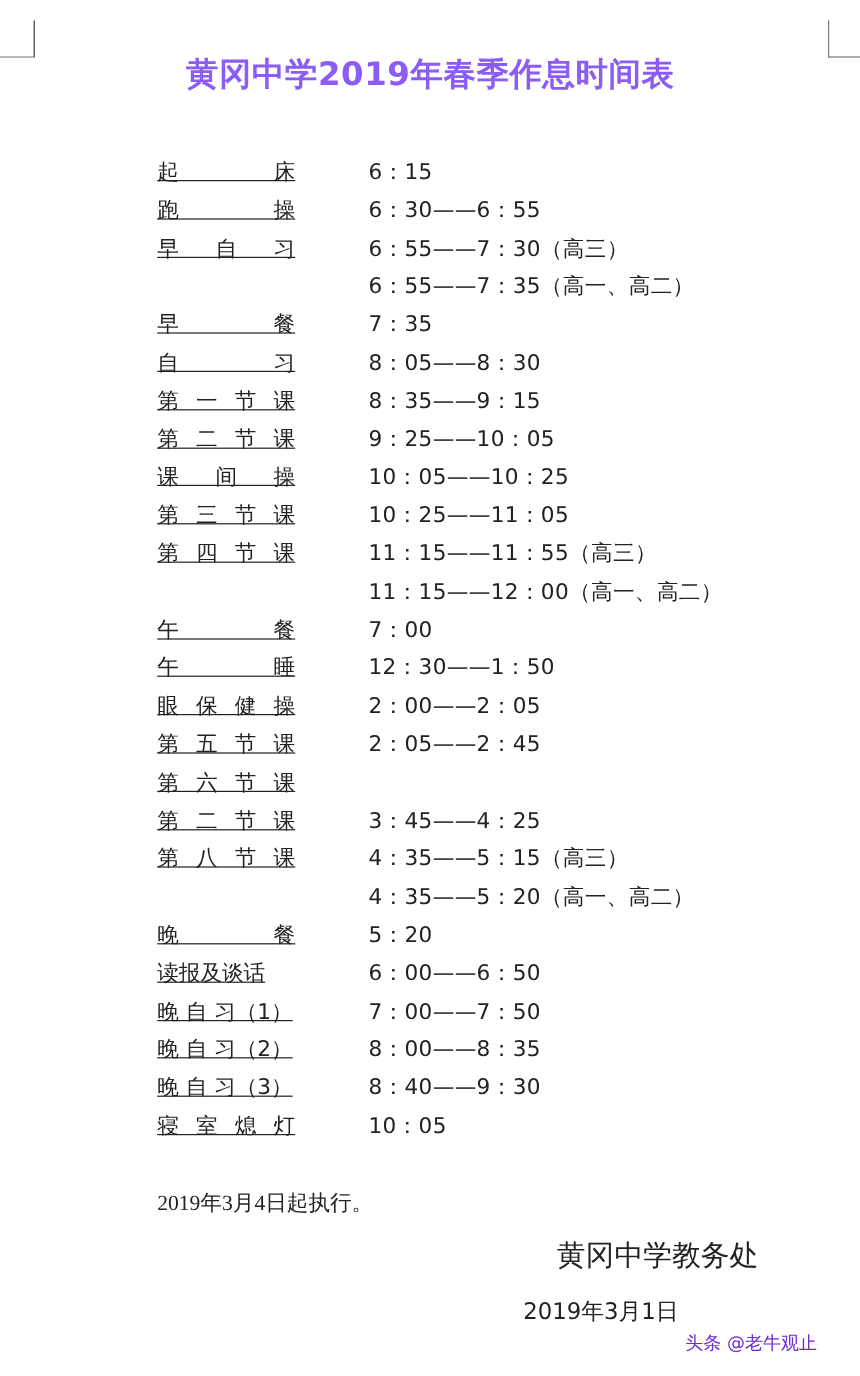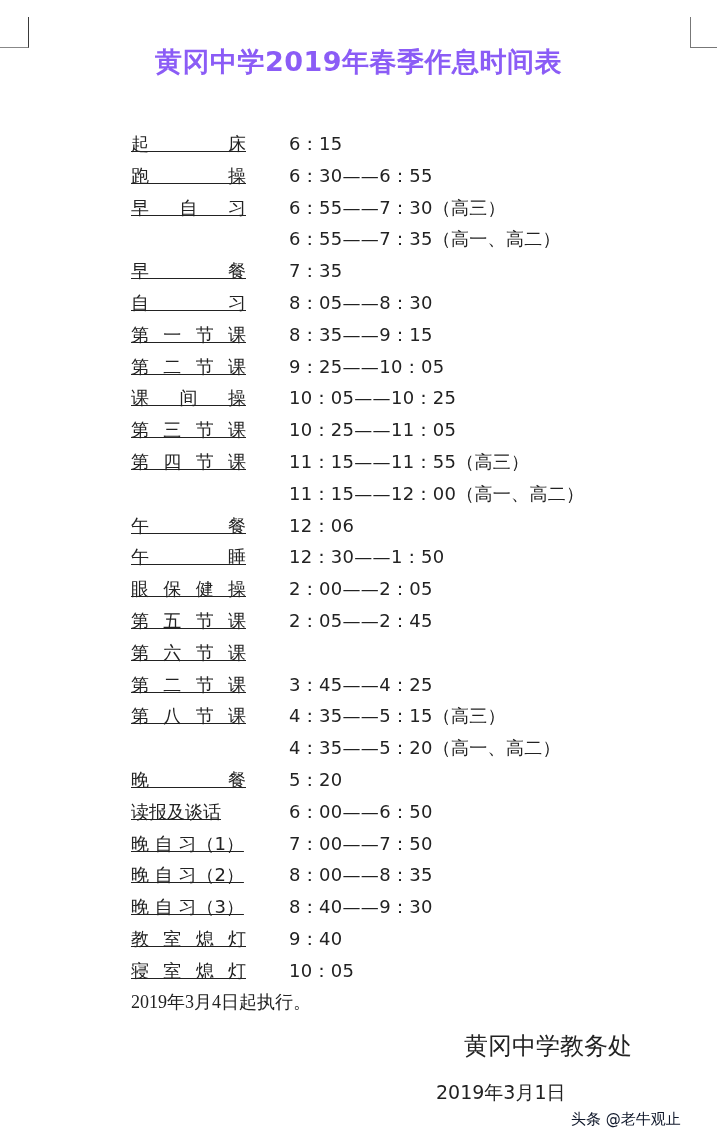--- a/index.html
+++ b/index.html
@@ -72,21 +72,21 @@
       text-align: justify;
       text-decoration: underline;
     }
     .row .label.natural {
       text-align: left;
       text-align-last: left;
       width: auto;
     }
     .row .time {
       position: absolute;
-      left: 158px;
+      left: 176px;
       top: 0;
       white-space: nowrap;
       letter-spacing: 0.3px;
     }
     .footer-note {
       position: absolute;
       top: 990px;
       left: 131px;
       font-size: 18px;
       white-space: nowrap;
@@ -104,21 +104,21 @@
       top: 1080px;
       left: 436px;
       font-size: 19px;
       white-space: nowrap;
     }
     .watermark {
       position: absolute;
       top: 1110px;
       left: 571px;
       font-size: 15px;
-      color: #0f172a;
+      color: #6d28d9;
       white-space: nowrap;
     }
   </style>
 </head>
 <body>
 
 <div class="crop-mark crop-left"></div>
 <div class="crop-mark crop-right"></div>
 
 <div class="title">黄冈中学2019年春季作息时间表</div>
@@ -167,21 +167,21 @@
   <div class="row">
     <span class="label">第四节课</span>
     <span class="time">11：15——11：55（高三）</span>
   </div>
   <div class="row">
     <span class="label"></span>
     <span class="time">11：15——12：00（高一、高二）</span>
   </div>
   <div class="row">
     <span class="label">午　　餐</span>
-    <span class="time">12：06</span>
+    <span class="time">7：00</span>
   </div>
   <div class="row">
     <span class="label">午　　睡</span>
     <span class="time">12：30——1：50</span>
   </div>
   <div class="row">
     <span class="label">眼保健操</span>
     <span class="time">2：00——2：05</span>
   </div>
   <div class="row">
@@ -215,24 +215,20 @@
     <span class="label natural">晚 自 习（1）</span>
     <span class="time">7：00——7：50</span>
   </div>
   <div class="row">
     <span class="label natural">晚 自 习（2）</span>
     <span class="time">8：00——8：35</span>
   </div>
   <div class="row">
     <span class="label natural">晚 自 习（3）</span>
     <span class="time">8：40——9：30</span>
-  </div>
-  <div class="row">
-    <span class="label">教室熄灯</span>
-    <span class="time">9：40</span>
   </div>
   <div class="row">
     <span class="label">寝室熄灯</span>
     <span class="time">10：05</span>
   </div>
 </div>
 
 <div class="footer-note">2019年3月4日起执行。</div>
 <div class="signature">黄冈中学教务处</div>
 <div class="sign-date">2019年3月1日</div>

